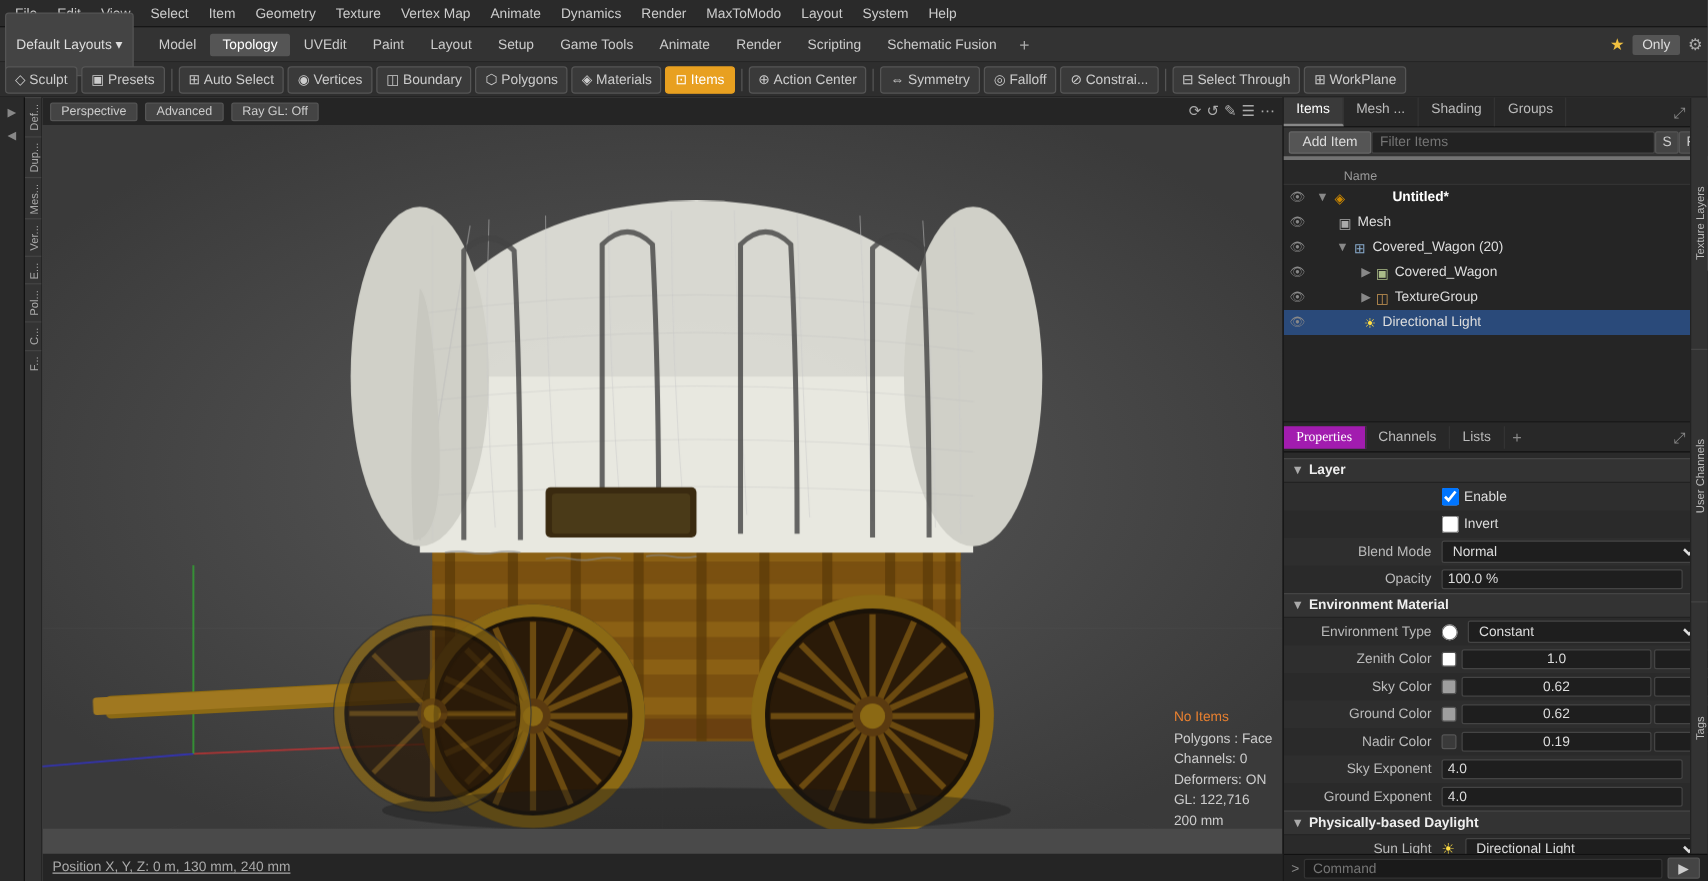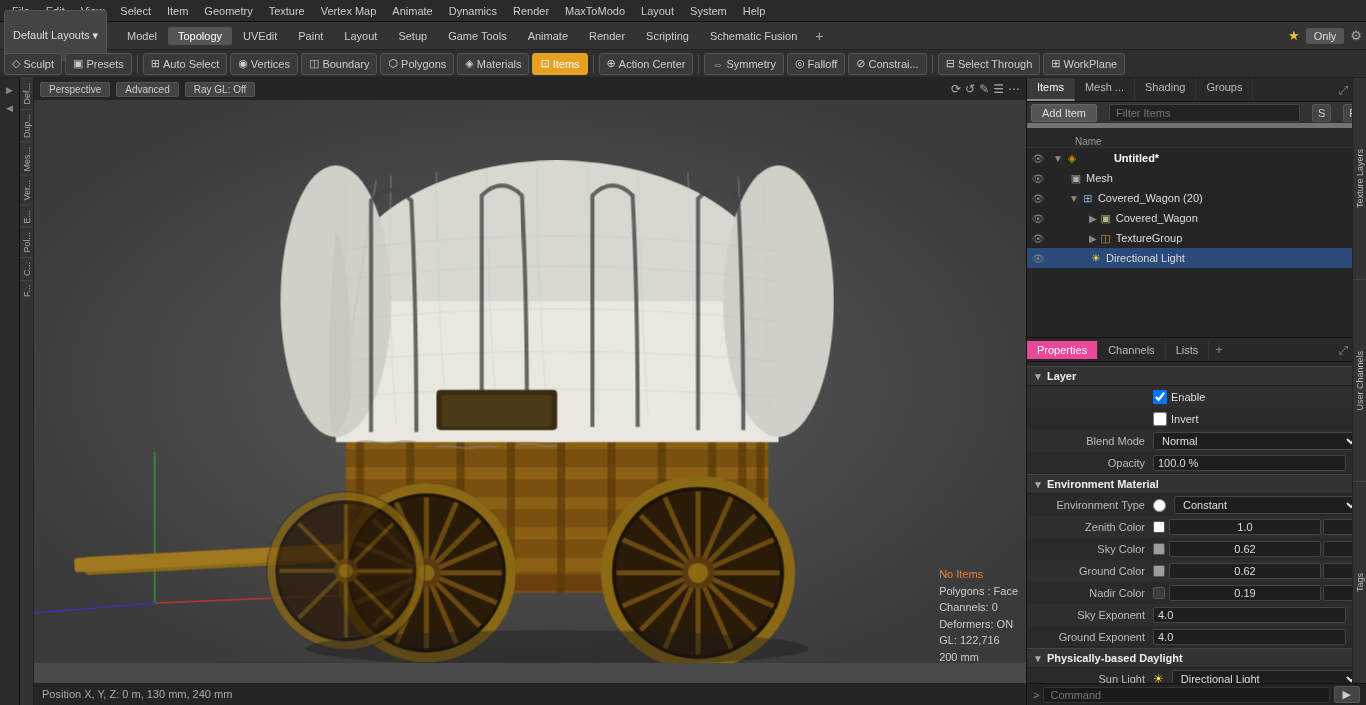--- a/index.html
+++ b/index.html
@@ -46,55 +46,55 @@
     .vp-icon { color: #aaa; font-size: 12px; cursor: pointer; }
 
     
     #wagon-area { position: absolute; top: 22px; left: 0; right: 0; bottom: 40px; }
 
     
     #viewport-hud { position: absolute; bottom: 40px; right: 8px; text-align: left; font-size: 11px; color: #ccc; line-height: 1.5; }
     #no-items { color: #e88030; }
 
     
-    #viewport-status { position: absolute; bottom: 0; left: 0; right: 0; height: 22px; background: rgba(30,30,30,0.85); display: flex; align-items: center; padding: 0 8px; font-size: 11px; color: #aaa; }
+    #viewport-status { position: absolute; bottom: 0; left: 0; right: 0; height: 22px; background: rgba(30,30,30,0.85); display: flex; align-items: center; padding: 0 8px; font-size: 11px; color: #aaa; text-decoration: underline; }
 
     
     #right-panel { width: 340px; background: #2e2e2e; border-left: 1px solid #111; display: flex; flex-direction: column; }
 
     
     #items-panel { height: 260px; display: flex; flex-direction: column; border-bottom: 1px solid #111; }
     #items-tabs { display: flex; background: #282828; height: 24px; border-bottom: 1px solid #111; }
     .ip-tab { padding: 3px 10px; font-size: 11px; color: #bbb; cursor: pointer; border-right: 1px solid #333; }
     .ip-tab.active { background: #3a3a3a; color: #fff; border-bottom: 2px solid #888; }
     .ip-tab-icons { margin-left: auto; display: flex; align-items: center; gap: 4px; padding: 0 4px; }
     .ip-tab-icon { color: #888; font-size: 12px; cursor: pointer; }
 
-    #items-toolbar { display: flex; align-items: center; background: #333; height: 26px; padding: 0 4px; gap: 12px; border-bottom: 5px solid #737373; }
+    #items-toolbar { display: flex; align-items: center; background: #333; height: 26px; padding: 0 4px; gap: 0; border-bottom: 3px solid #737373; }
     #add-item-btn { background: #555; border: 1px solid #666; border-radius: 2px; padding: 2px 10px; font-size: 11px; color: #ddd; cursor: pointer; flex: 0 0 auto; }
     #filter-items-input { flex: 1; background: #222; border: 1px solid #444; border-radius: 2px; padding: 2px 6px; font-size: 11px; color: #ccc; }
     .ip-toolbar-btn { background: #444; border: 1px solid #555; border-radius: 2px; padding: 2px 5px; font-size: 11px; color: #ccc; cursor: pointer; }
 
     #items-list-header { display: flex; align-items: flex-end; background: #282828; height: 20px; border-bottom: 1px solid #333; padding: 0 4px; font-size: 10px; color: #999; }
     .il-name-col { flex: 1; padding-left: 4px; }
 
     #items-tree { flex: 1; overflow-y: auto; background: #252525; }
     .tree-row { display: flex; align-items: center; height: 20px; cursor: pointer; padding-left: 4px; }
     .tree-row.selected { background: #2a4a7a; }
     .tree-eye { width: 14px; height: 14px; color: #888; font-size: 10px; display: flex; align-items: center; justify-content: center; }
     .tree-arrow { color: #888; font-size: 10px; margin-right: 2px; cursor: pointer; }
     .tree-icon { width: 14px; height: 14px; margin-right: 3px; display: flex; align-items: center; justify-content: center; }
     .tree-label { font-size: 11px; color: #ddd; }
     .tree-label.bold { color: #fff; font-weight: bold; padding-left: 32px; }
 
     
     #props-panel { flex: 1; display: flex; flex-direction: column; overflow: hidden; }
     #props-tabs { display: flex; background: #282828; height: 24px; border-bottom: 1px solid #111; align-items: center; }
     .pp-tab { padding: 3px 10px; font-size: 11px; color: #bbb; cursor: pointer; border-right: 1px solid #333; }
-    .pp-tab.active { background: #ec4899; color: #fff; }
+    .pp-tab.active { background: #a21caf; color: #fff; font-family: Liberation Serif, serif; }
     .pp-tab-plus { padding: 3px 6px; font-size: 13px; color: #888; cursor: pointer; }
     .pp-tab-icons { margin-left: auto; display: flex; align-items: center; gap: 4px; padding: 0 4px; }
     .pp-tab-icon { color: #888; font-size: 12px; cursor: pointer; }
 
     #props-content { flex: 1; overflow-y: auto; background: #2a2a2a; padding: 4px 0; }
 
     .section-header { display: flex; align-items: center; background: #333; height: 20px; padding: 0 6px; cursor: pointer; border-top: 1px solid #444; border-bottom: 1px solid #222; }
     .section-arrow { color: #aaa; font-size: 10px; margin-right: 4px; }
     .section-title { font-size: 11px; color: #eee; font-weight: bold; }
 

